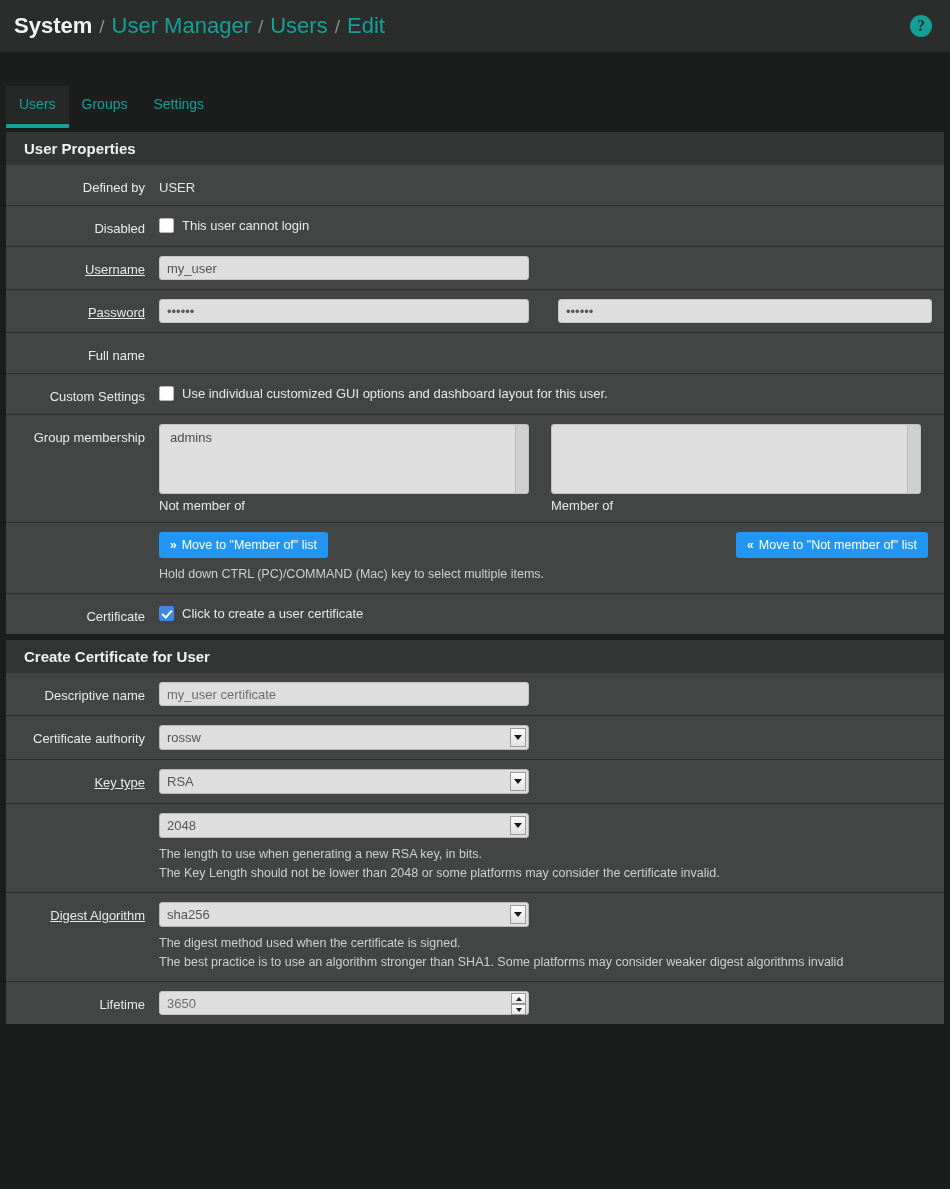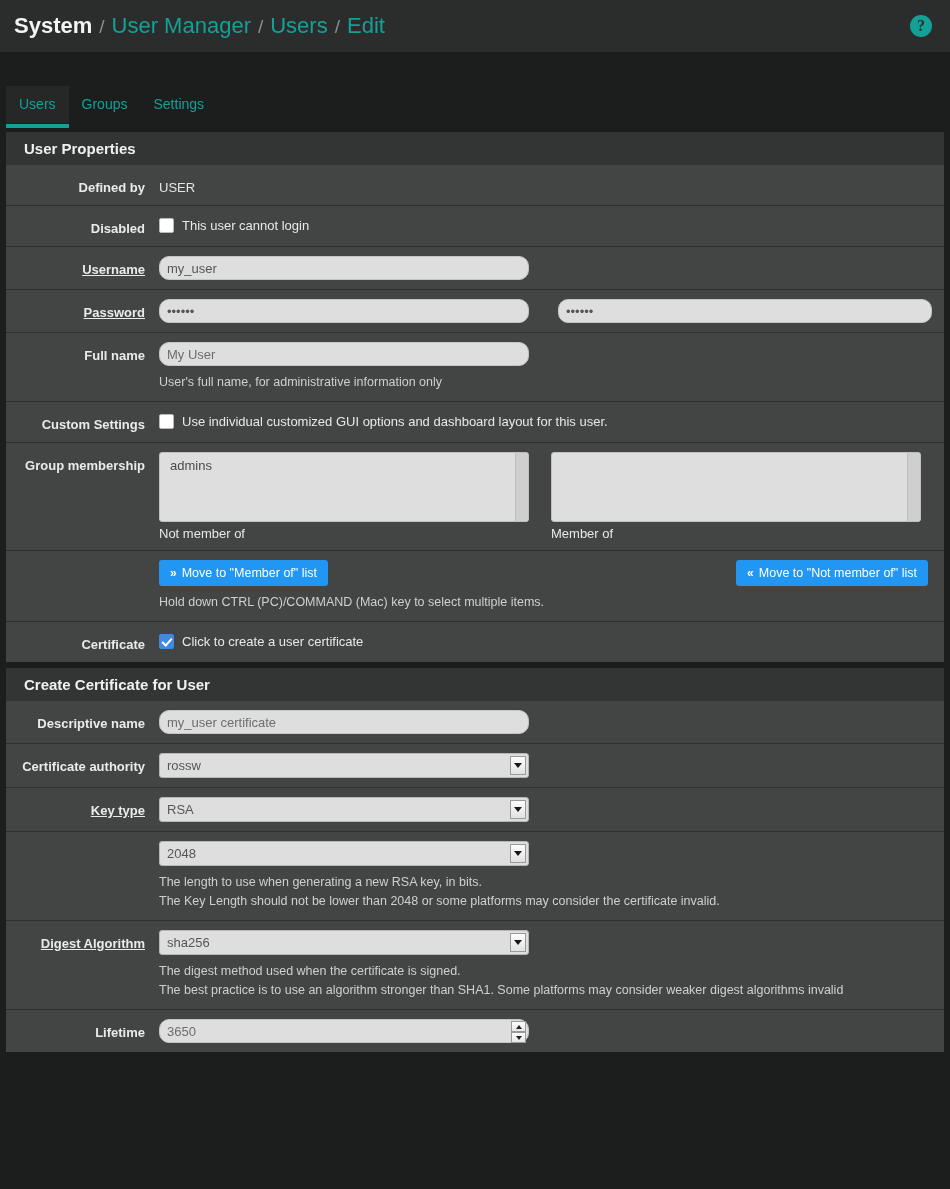--- a/index.html
+++ b/index.html
@@ -89,40 +89,40 @@
     padding: 9px 0;
     min-height: 38px;
   }
   .row:first-child { border-top: none; }
   .row-label {
     width: 153px;
     flex: none;
     text-align: right;
     padding: 6px 14px 0 6px;
     font-size: 13px;
-    font-weight: bold;
+    font-weight: normal;
     color: #eaeaea;
     line-height: 16px;
   }
   .row-label.req u { text-decoration: underline; }
   .row-ctl { flex: 1; padding-right: 12px; min-width: 0; }
 
   .static-val {
     font-size: 13px;
     color: #e4e4e4;
     padding-top: 6px;
   }
 
   
   .txt {
     width: 370px;
     height: 24px;
     background: #dedede;
     border: 1px solid #c4c4c4;
-    border-radius: 10px;
+    border-radius: 3px;
     font-family: "Liberation Sans", sans-serif;
     font-size: 13px;
     color: #555;
     padding: 0 7px;
     outline: none;
   }
   .txt.wide { width: 100%; }
   .txt::placeholder { color: #6d6d6d; }
 
   .sel {
@@ -329,24 +329,20 @@
           <input class="txt" type="password" value="••••••" style="">
         </div>
         <div style="flex:1; min-width:0;">
           <input class="txt wide" type="password" value="••••••" style="">
         </div>
       </div>
     </div>
 
     <div class="row">
       <div class="row-label">Full name</div>
-      <div class="row-ctl">
-        <input class="txt" type="text" placeholder="My User" style="">
-        <div class="help">User's full name, for administrative information only</div>
-      </div>
     </div>
 
 
     <div class="row">
       <div class="row-label">Custom Settings</div>
       <div class="row-ctl">
         <div class="chk-line">
           <div class="chk"></div>
           <span class="chk-label">Use individual customized GUI options and dashboard layout for this user.</span>
         </div>

